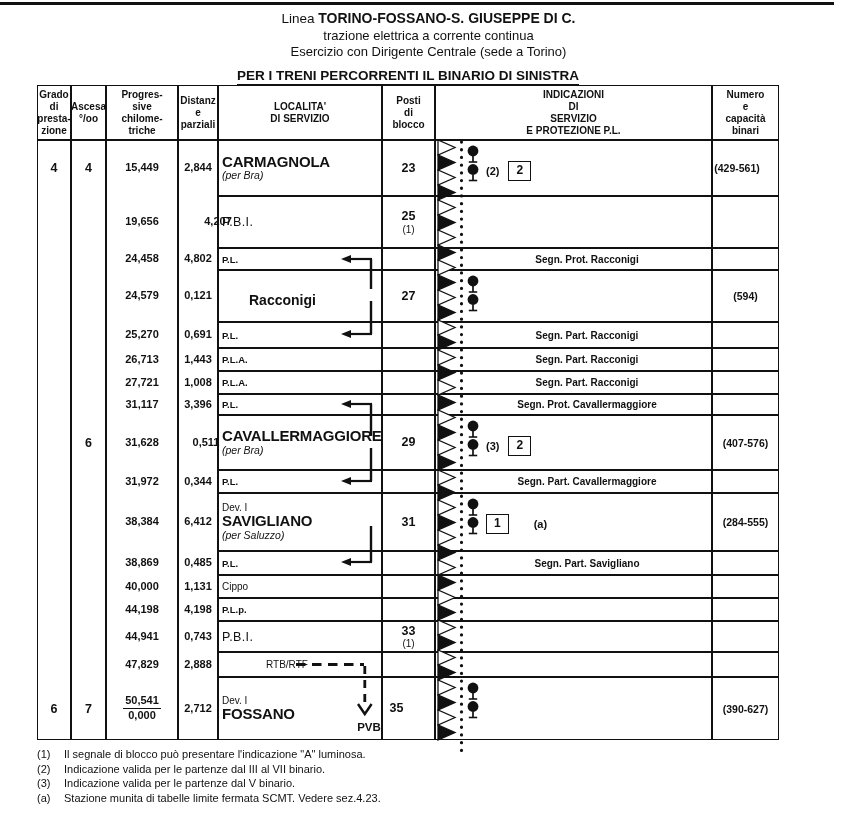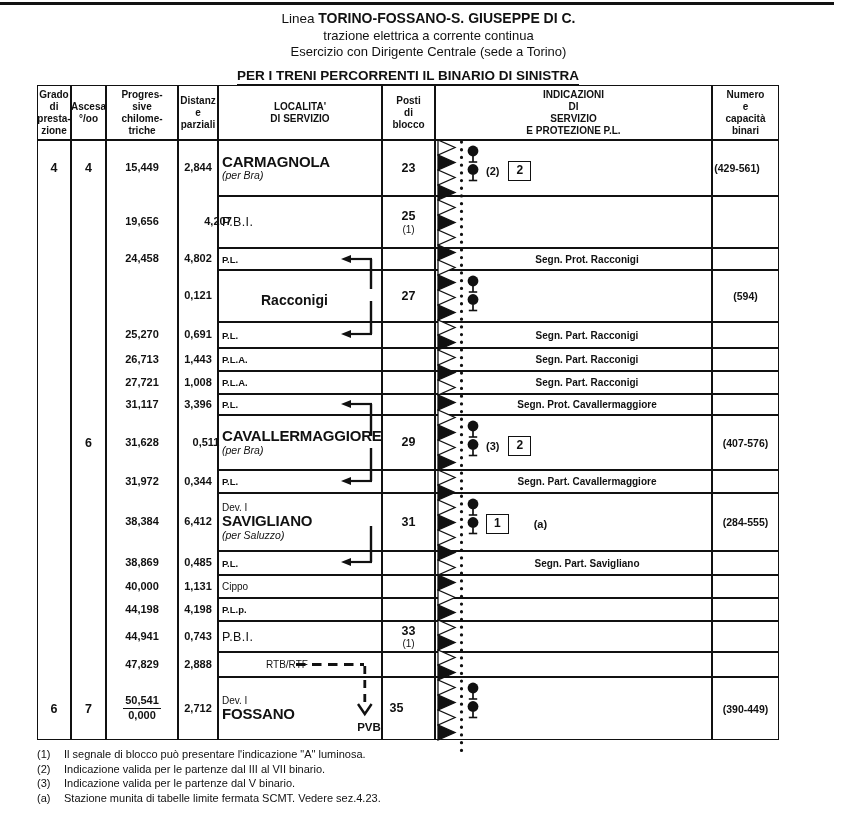--- a/index.html
+++ b/index.html
@@ -160,22 +160,25 @@
       <div class="posti-note">(1)</div>
     </div>
     <div class="cell " style="position: absolute; left: 106px; top: 248px; width: 72px; height: 22px; flex-direction: column;">
       <div class="num-sm">24,458</div>
     </div>
     <div class="cell num-sm" style="position: absolute; left: 178px; top: 248px; width: 40px; height: 22px;">4,802</div>
     <div class="loc-wrap" style="position: absolute; left: 218px; top: 248px; width: 164px; height: 22px;">
       <div class="loc-sm">P.L.</div>
     </div>
     <div class="cell ind-text" style="position: absolute; left: 462px; top: 248px; width: 250px; height: 22px;">Segn. Prot. Racconigi</div>
+    <div class="cell " style="position: absolute; left: 106px; top: 270px; width: 72px; height: 52px; flex-direction: column;">
+      <div class="num-sm">24,579</div>
+    </div>
     <div class="cell num-sm" style="position: absolute; left: 178px; top: 270px; width: 40px; height: 52px;">0,121</div>
-    <div class="loc-wrap" style="position: absolute; left: 218px; top: 270px; width: 164px; height: 60px; padding-left: 43px;">
+    <div class="loc-wrap" style="position: absolute; left: 206px; top: 270px; width: 164px; height: 60px; padding-left: 43px;">
       <div class="loc-md">Racconigi</div>
     </div>
     <div class="cell " style="position: absolute; left: 382px; top: 270px; width: 53px; height: 52px; flex-direction: column;">
       <div class="posti-num">27</div>
     </div>
     <div class="cell cap-text" style="position: absolute; left: 712px; top: 270px; width: 67px; height: 52px;">(594)</div>
     <div class="cell " style="position: absolute; left: 106px; top: 322px; width: 72px; height: 26px; flex-direction: column;">
       <div class="num-sm">25,270</div>
     </div>
     <div class="cell num-sm" style="position: absolute; left: 178px; top: 322px; width: 40px; height: 26px;">0,691</div>
@@ -296,21 +299,21 @@
       <div class="num-sm">0,000</div>
     </div>
     <div class="cell num-sm" style="position: absolute; left: 178px; top: 677px; width: 40px; height: 63px;">2,712</div>
     <div class="loc-wrap" style="position: absolute; left: 218px; top: 677px; width: 164px; height: 63px;">
       <div class="loc-pre">Dev. I</div>
       <div class="loc-lg">FOSSANO</div>
     </div>
     <div class="cell " style="position: absolute; left: 370px; top: 677px; width: 53px; height: 63px; flex-direction: column; text-align: right;">
       <div class="posti-num">35</div>
     </div>
-    <div class="cell cap-text" style="position: absolute; left: 712px; top: 677px; width: 67px; height: 63px;">(390-449)</div>
+    <div class="cell cap-text" style="position: absolute; left: 712px; top: 677px; width: 67px; height: 63px;">(390-627)</div>
     <svg width="857" height="827" class="overlay">
       <polygon points="438,140 438,155 455,147.5" fill="#fff" stroke="#111" stroke-width="1.3"></polygon>
       <polygon points="438,155 438,170 455,162.5" fill="#111" stroke="#111" stroke-width="1.3"></polygon>
       <polygon points="438,170 438,185 455,177.5" fill="#fff" stroke="#111" stroke-width="1.3"></polygon>
       <polygon points="438,185 438,200 455,192.5" fill="#111" stroke="#111" stroke-width="1.3"></polygon>
       <polygon points="438,200 438,215 455,207.5" fill="#fff" stroke="#111" stroke-width="1.3"></polygon>
       <polygon points="438,215 438,230 455,222.5" fill="#111" stroke="#111" stroke-width="1.3"></polygon>
       <polygon points="438,230 438,245 455,237.5" fill="#fff" stroke="#111" stroke-width="1.3"></polygon>
       <polygon points="438,245 438,260 455,252.5" fill="#111" stroke="#111" stroke-width="1.3"></polygon>
       <polygon points="438,260 438,275 455,267.5" fill="#fff" stroke="#111" stroke-width="1.3"></polygon>

